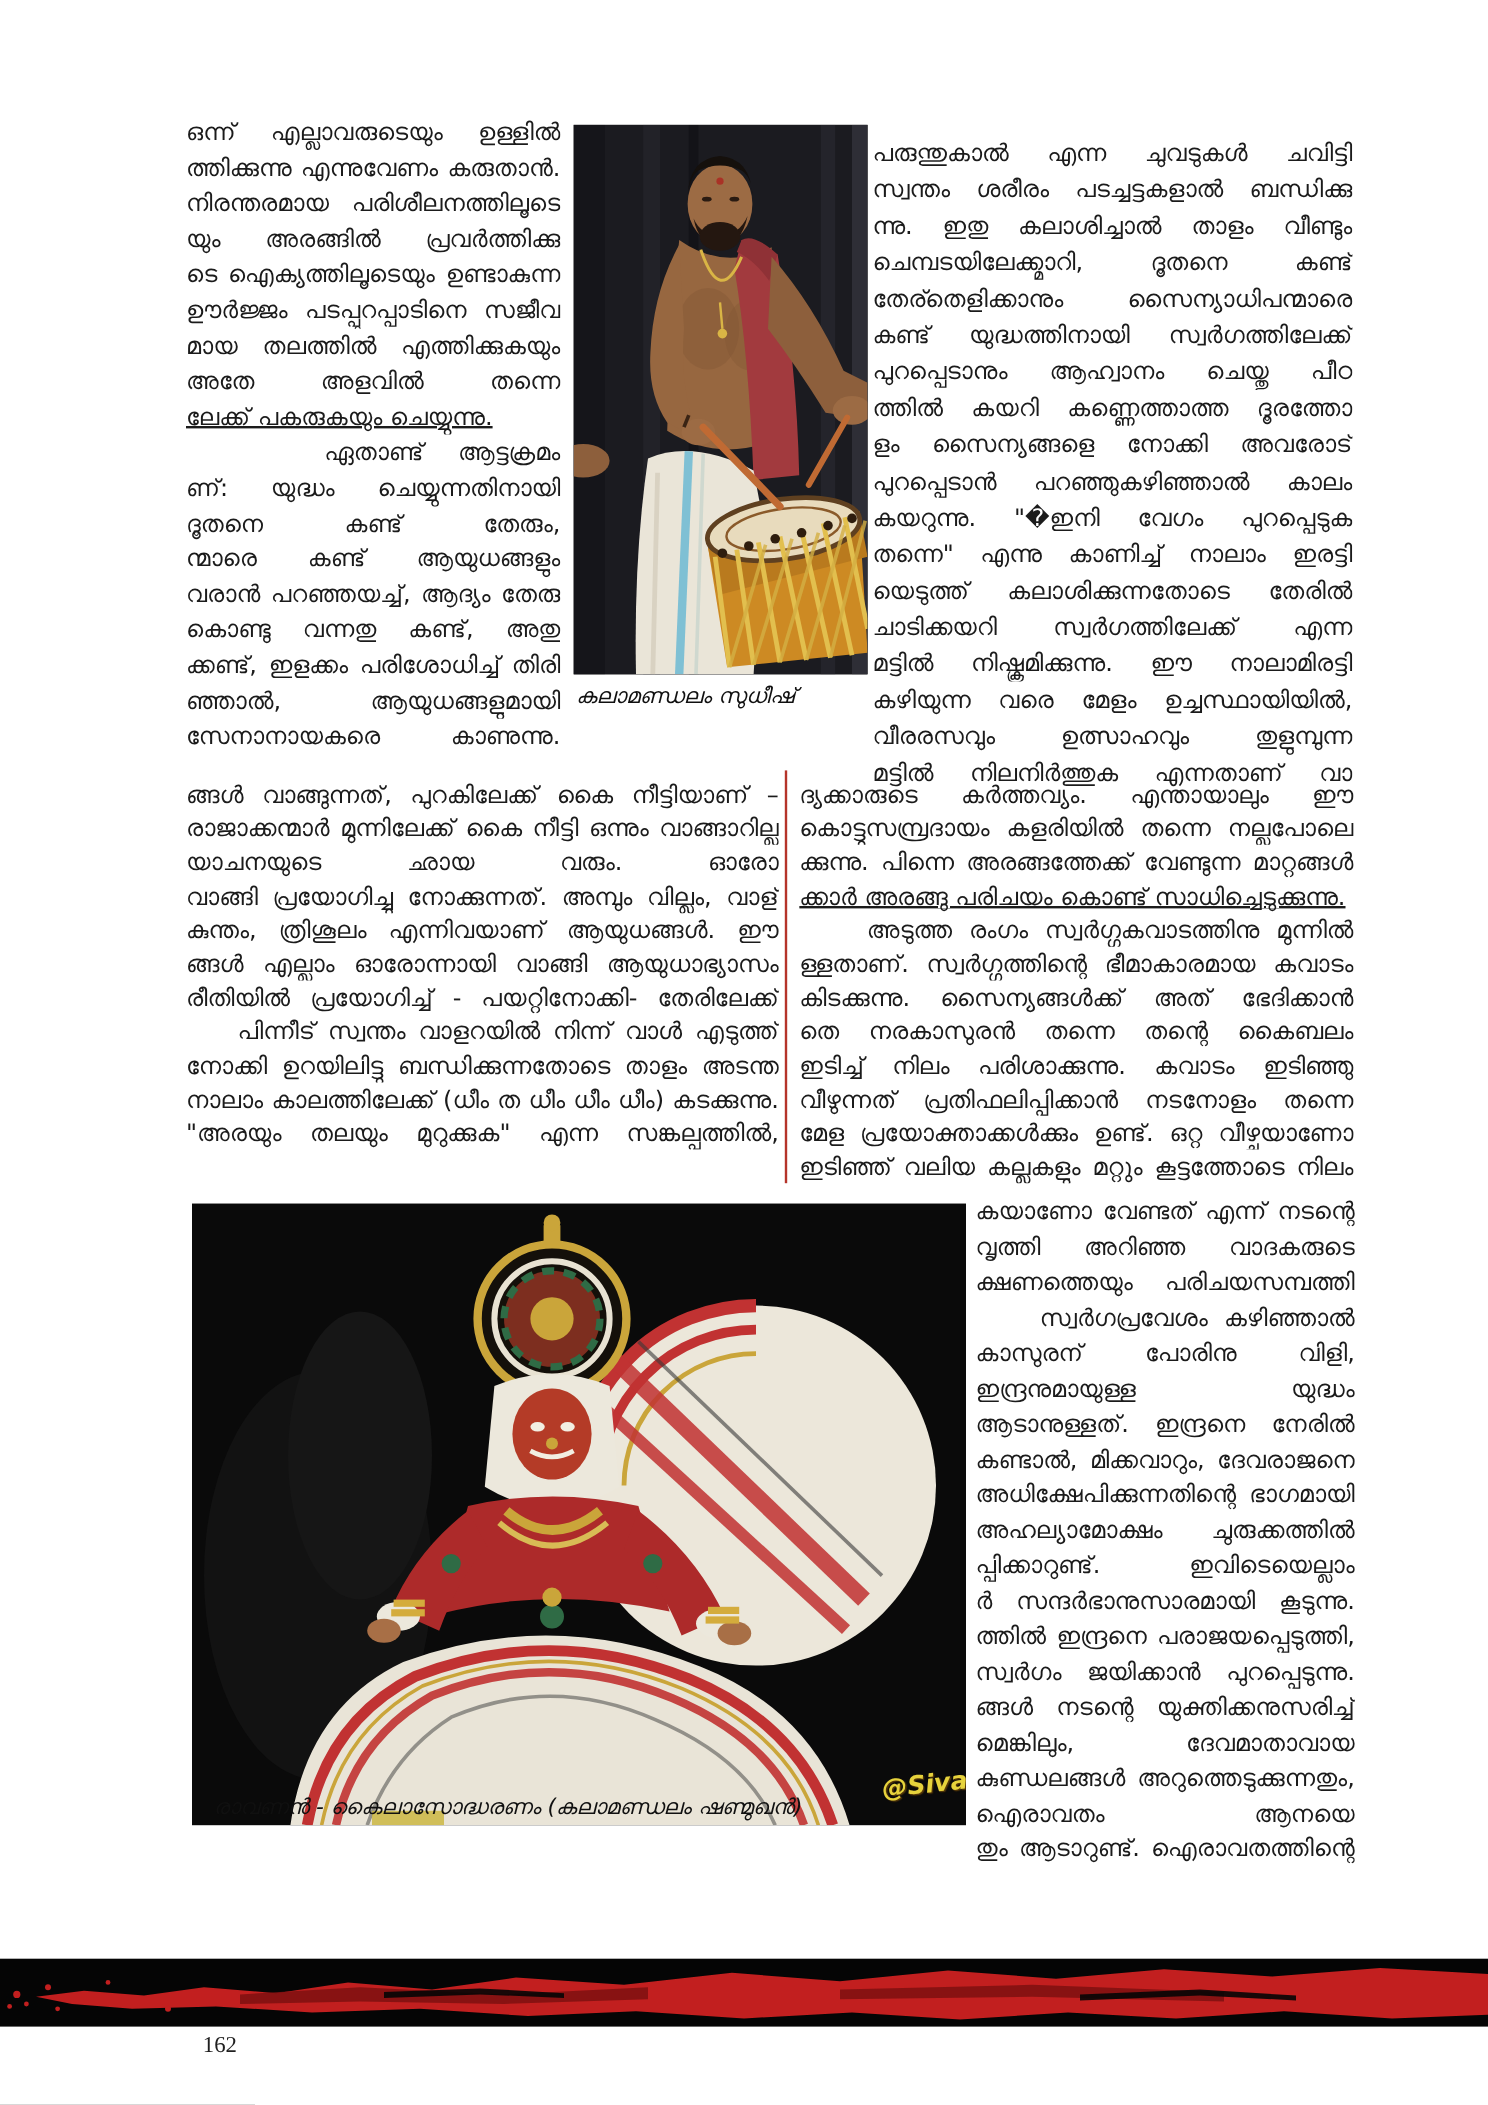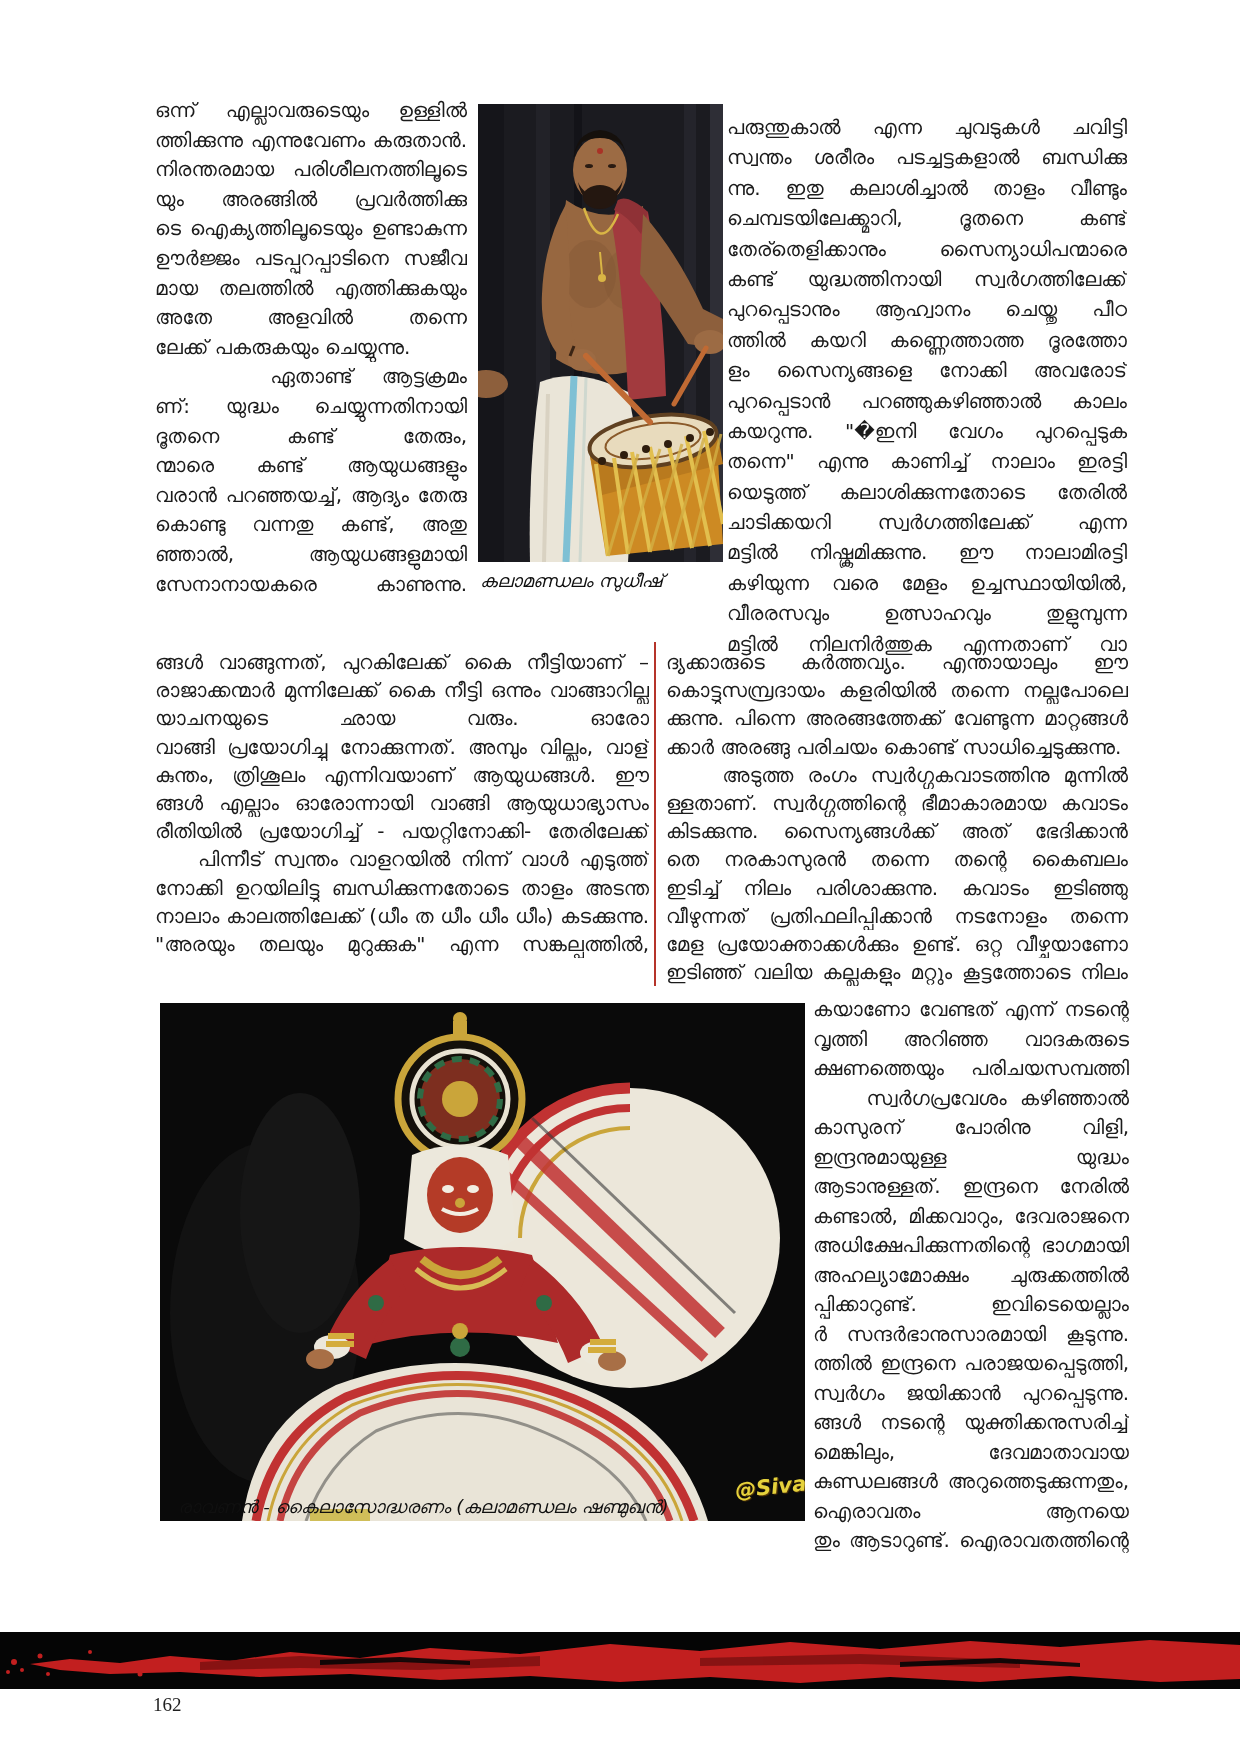--- a/index.html
+++ b/index.html
@@ -2,21 +2,21 @@
 <html><head>
 <meta charset="utf-8">
 <style>
   html,body{margin:0;padding:0;background:#9a9a9a;}
   .page{position:relative;width:1240px;height:1754px;background:#ffffff;margin:0 auto;
         font-family:"DejaVu Sans",sans-serif;overflow:hidden;}
   .abs{position:absolute;}
   .col{font-size:20px;color:#1b1b1b;}
   .ln{height:var(--lh);line-height:var(--lh);overflow:hidden;
       text-align:justify;text-align-last:justify;}
-  .ln.end{text-align-last:left;}
+  .ln.end{text-align-last:left;text-decoration:underline;}
   .caption{font-size:18px;font-style:italic;color:#101010;line-height:22px;}
   .vrule{width:2px;background:#b5342a;}
   .pagenum{font-family:"Liberation Serif",serif;font-size:19px;color:#1f1f1f;}
   .photo{overflow:hidden;background:#0a0a0a;}
   .watermark{position:absolute;font-style:italic;font-weight:bold;font-size:21px;
              color:#e6d23c;transform:rotate(-6deg);text-shadow:1px 1px 1px #5c3c08;}
 </style>
 </head>
 <body>
 
@@ -31,20 +31,21 @@
       <div class="ln">ഊർജ്ജം പടപ്പുറപ്പാടിനെ സജീവ</div>
       <div class="ln">മായ തലത്തിൽ എത്തിക്കുകയും</div>
       <div class="ln">അതേ അളവിൽ തന്നെ പ്രേക്ഷകരി</div>
       <div class="ln end">ലേക്ക് പകരുകയും ചെയ്യുന്നു.</div>
       <div class="ln">&nbsp;&nbsp;&nbsp;&nbsp;ഏതാണ്ട് ആട്ടക്രമം ഇപ്രകാരമാ</div>
       <div class="ln">ണ്: യുദ്ധം ചെയ്യുന്നതിനായി ഒരുങ്ങി</div>
       <div class="ln">ദൂതനെ കണ്ട് തേരും, സൈന്യാധിപ</div>
       <div class="ln">ന്മാരെ കണ്ട് ആയുധങ്ങളും കൊണ്ടു</div>
       <div class="ln">വരാൻ പറഞ്ഞയച്ച്, ആദ്യം തേരു</div>
       <div class="ln">കൊണ്ടു വന്നതു കണ്ട്, അതു നോക്കി</div>
+      <div class="ln">ക്കണ്ട്, ഇളക്കം പരിശോധിച്ച് തിരി</div>
       <div class="ln">ഞ്ഞാൽ, ആയുധങ്ങളുമായി എത്തുന്ന</div>
       <div class="ln">സേനാനായകരെ കാണുന്നു. ആയുധ</div>
     </div>
 
   <div class="abs photo" style="left:478px;top:104px;width:245px;height:458px">
     <svg width="245" height="458" viewBox="0 0 245 458" xmlns="http://www.w3.org/2000/svg">
       <rect width="245" height="458" fill="#1b1b20"></rect>
       <rect x="0" width="26" height="458" fill="#15151a"></rect>
       <rect x="58" width="14" height="458" fill="#222228"></rect>
       <rect x="96" width="8" height="458" fill="#131318"></rect>
@@ -258,15 +259,15 @@
         <path d="M200,30 L300,24 L420,30 L540,24 L540,34 L420,38 L300,36 L200,38 Z"></path>
         <path d="M700,26 L860,22 L1020,28 L1020,36 L860,32 L700,34 Z"></path>
       </g>
       <g fill="#050505" opacity="0.9">
         <path d="M320,28 L400,25 L470,29 L470,33 L400,30 L320,33 Z"></path>
         <path d="M900,30 L1000,26 L1080,31 L1080,35 L1000,31 L900,35 Z"></path>
       </g>
     </svg>
   </div>
 
-  <div class="abs pagenum" style="left:153px;top:1694px">162</div>
+  <div class="abs pagenum" style="left:169px;top:1694px">162</div>
 
 </div>
 
 </body></html>

